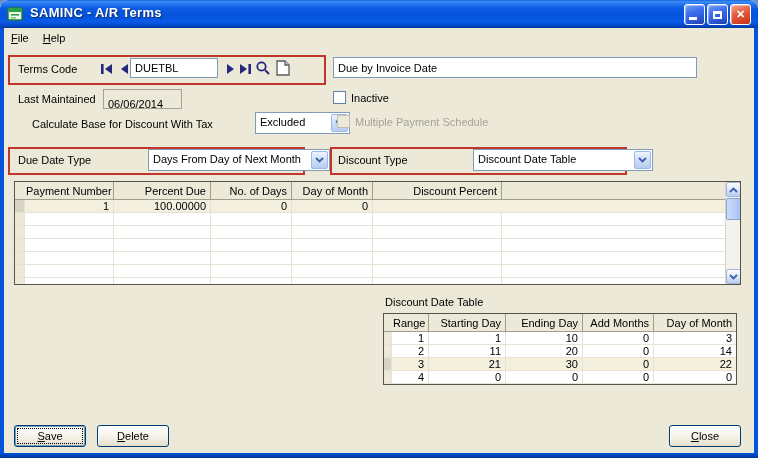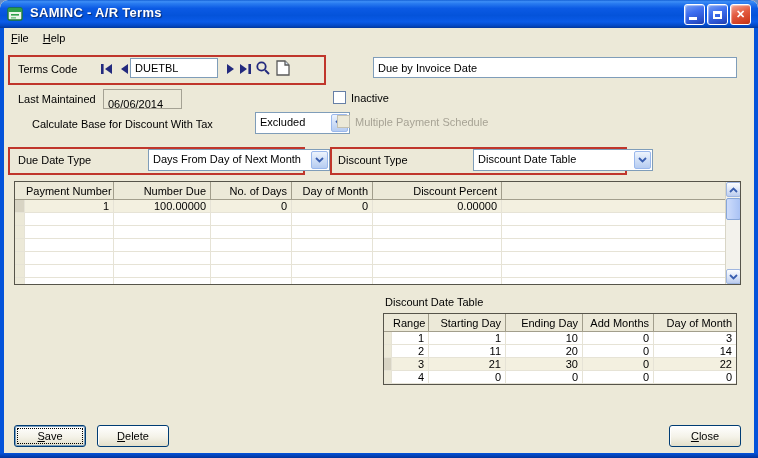--- a/index.html
+++ b/index.html
@@ -160,21 +160,21 @@
         <rect x="10.4" y="2" width="2.6" height="10" fill="#232a7e"></rect>
     </svg>
     <svg class="navic" style="left:251px;top:13px;width:16px;height:16px;" viewBox="0 0 16 16">
       <circle cx="6.5" cy="6.5" r="4.2" fill="none" stroke="#232a7e" stroke-width="1.8"></circle>
       <line x1="10" y1="10" x2="14" y2="14" stroke="#232a7e" stroke-width="2"></line>
     </svg>
     <svg class="navic" style="left:271px;top:13px;width:15px;height:16px;" viewBox="0 0 15 16">
       <path d="M2 1 h8 l4 4 v10 h-12 z" fill="#fff" stroke="#5a5a5a" stroke-width="1.3"></path>
       <path d="M10 1 v4 h4" fill="#d9e6f5" stroke="#5a5a5a" stroke-width="1.3"></path>
     </svg>
-    <input class="txtbox" style="left: 329px; top: 10px; width: 364px; height: 21px; margin-left: 40px;" value="Due by Invoice Date">
+    <input class="txtbox" style="left: 329px; top: 10px; width: 364px; height: 21px;" value="Due by Invoice Date">
 
     <span class="lbl" style="left:14px;top:46px;">Last Maintained</span>
     <div class="txtbox flat" style="left:99px;top:42px;width:79px;height:20px;">06/06/2014</div>
     <div class="cb" style="left:329px;top:44px;"></div>
     <span class="lbl" style="left:347px;top:45px;">Inactive</span>
 
     <span class="lbl" style="left:14px;top:71px;margin-left:14px;">Calculate Base for Discount With Tax</span>
     <div class="combo" style="left:206px;top:65px;width:95px;">
       <span class="ctext">Excluded</span>
       <span class="cbtn">
@@ -205,34 +205,33 @@
         <svg width="9" height="6" viewBox="0 0 9 6">
             <polyline points="1,1 4.5,4.5 8,1" fill="none" stroke="#3a5fb0" stroke-width="1.8"></polyline>
           </svg>
       </span>
     </div>
 
     <div class="grid g-pay" style="left:10px;top:134px;width:727px;height:104px;">
       <div class="grid-head">
           <div class="cell marker m"></div>
           <div class="cell c0">Payment Number</div>
-          <div class="cell c1">Number Due</div>
+          <div class="cell c1">Percent Due</div>
           <div class="cell c2">No. of Days</div>
           <div class="cell c3">Day of Month</div>
           <div class="cell c4">Discount Percent</div>
           <div class="cell cf"></div>
         </div>
       <div class="grid-body">
           <div class="row sel">
             <div class="cell marker m"></div>
             <div class="cell c0">1</div>
             <div class="cell c1">100.00000</div>
             <div class="cell c2">0</div>
             <div class="cell c3">0</div>
-            <div class="cell c4">0.00000</div>
             <div class="cell cf"></div>
           </div>
           <div class="row">
             <div class="cell marker m"></div>
             <div class="cell c0"></div>
             <div class="cell c1"></div>
             <div class="cell c2"></div>
             <div class="cell c3"></div>
             <div class="cell c4"></div>
             <div class="cell cf"></div>

